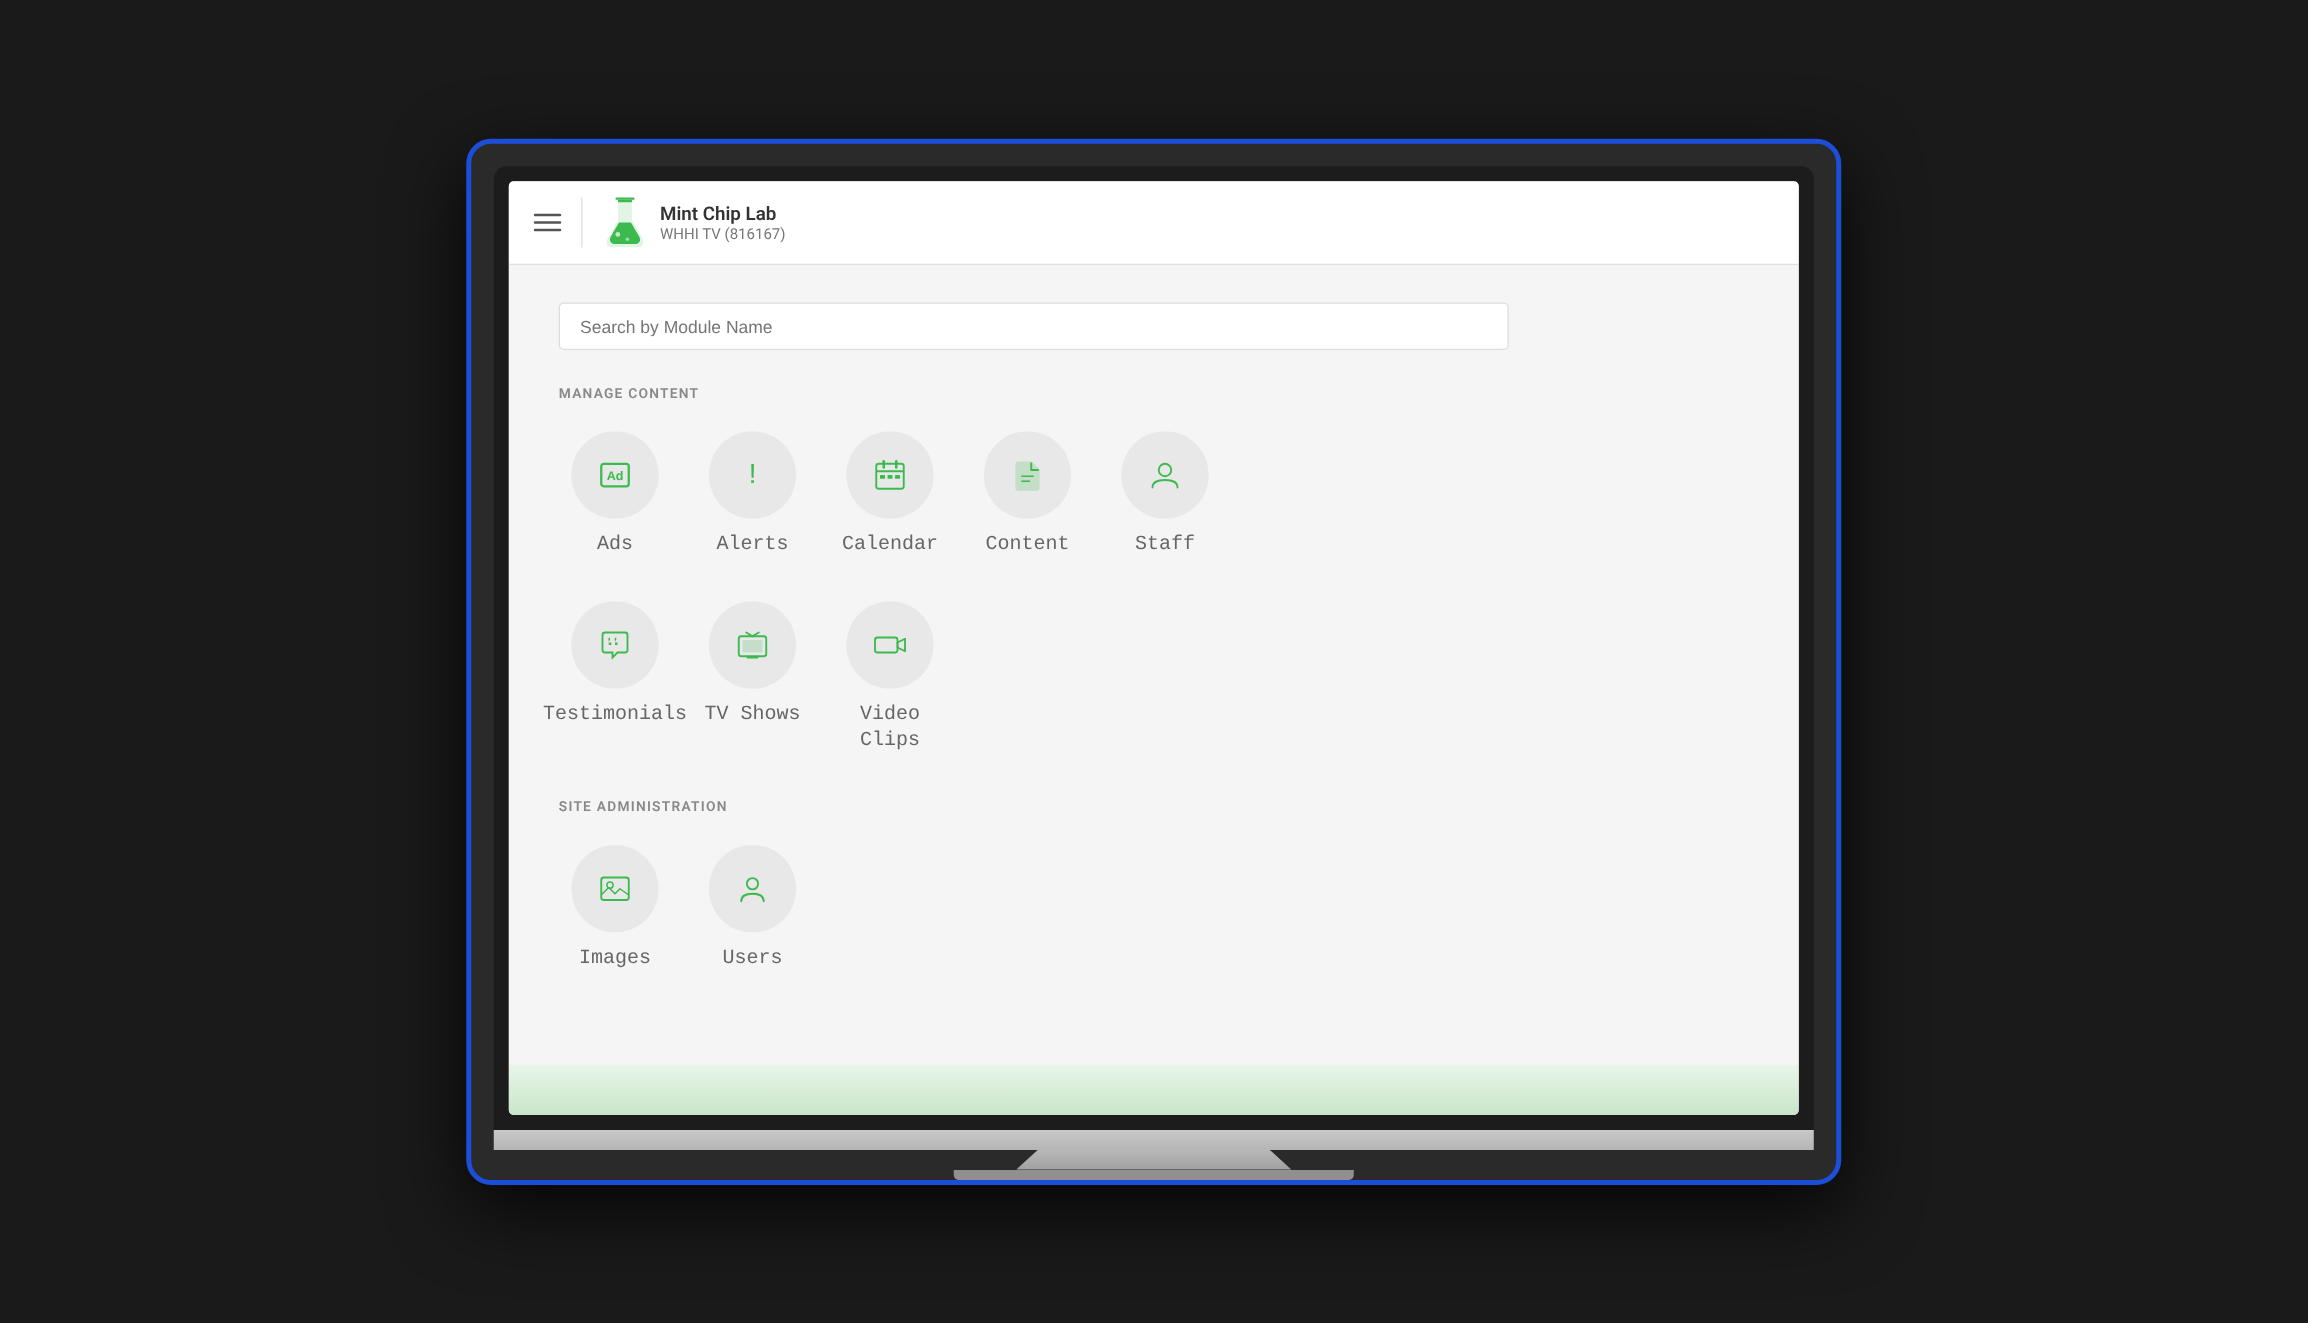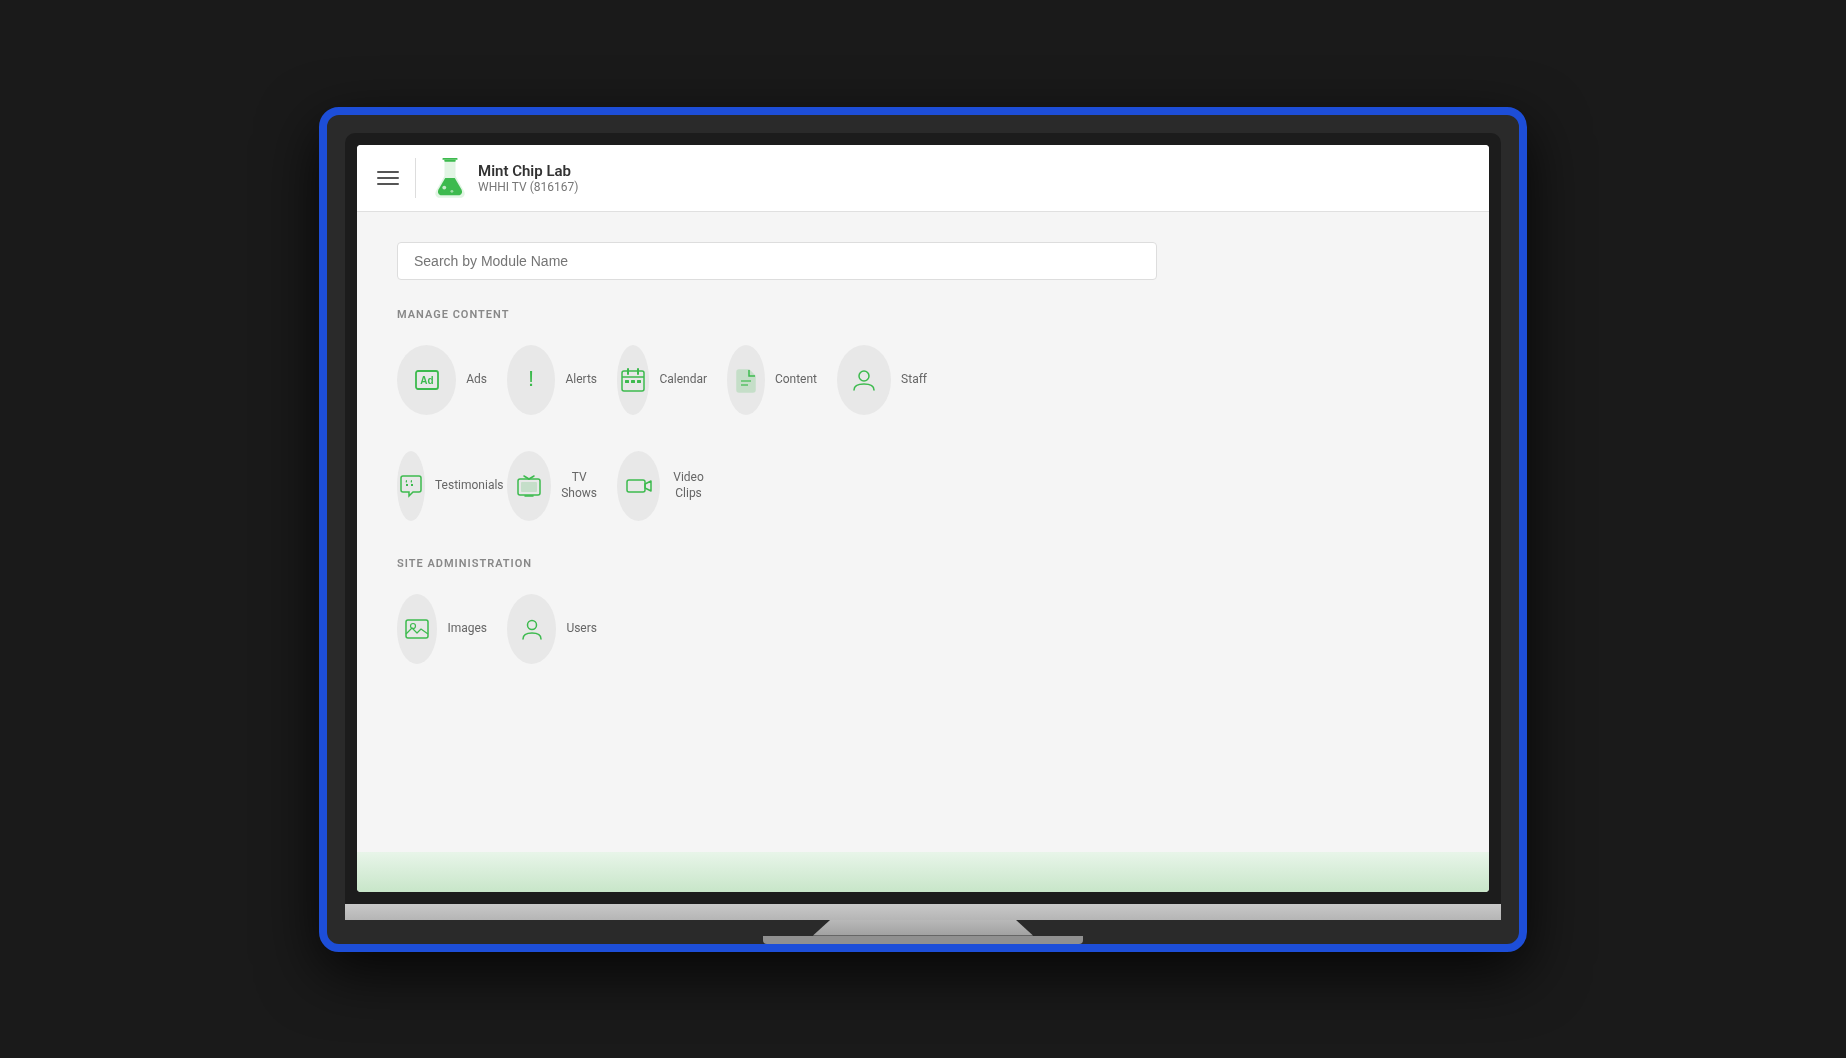--- a/index.html
+++ b/index.html
@@ -6,26 +6,26 @@
     body {
       background: #1a1a1a;
       display: flex;
       justify-content: center;
       align-items: center;
       min-height: 100vh;
       font-family: -apple-system, BlinkMacSystemFont, 'Segoe UI', Roboto, sans-serif;
     }
 
     .laptop-outer {
-      width: 1208px;
+      width: 1100px;
       background: #2a2a2a;
       border-radius: 20px;
       padding: 18px 18px 0 18px;
       box-shadow: 0 20px 60px rgba(0,0,0,0.8);
-      border: 8px solid #1d4ed8;
+      border: 4px solid #1d4ed8;
     }
 
     .laptop-screen-bezel {
       background: #1c1c1c;
       border-radius: 10px 10px 0 0;
       padding: 12px;
     }
 
     .laptop-screen {
       background: #f5f5f5;
@@ -119,42 +119,44 @@
 
     .modules-grid {
       display: flex;
       flex-wrap: wrap;
       gap: 20px;
       margin-bottom: 36px;
     }
 
     .module-item {
       display: flex;
+      flex-direction: column;
       align-items: center;
       gap: 10px;
       cursor: pointer;
       width: 90px;
     }
 
     .module-circle {
       width: 70px;
       height: 70px;
       border-radius: 50%;
       background: #e8e8e8;
       display: flex;
       align-items: center;
       justify-content: center;
       transition: background 0.2s;
     }
 
     .module-label {
-      font-size: 12px;
+      font-size: 16px;
       color: #666;
       text-align: center;
       line-height: 1.3;
+      font-family: Liberation Mono, monospace;
     }
 
     .section-admin {
       margin-top: 10px;
     }
 
     .laptop-bottom {
       display: flex;
       justify-content: center;
       padding: 0;

